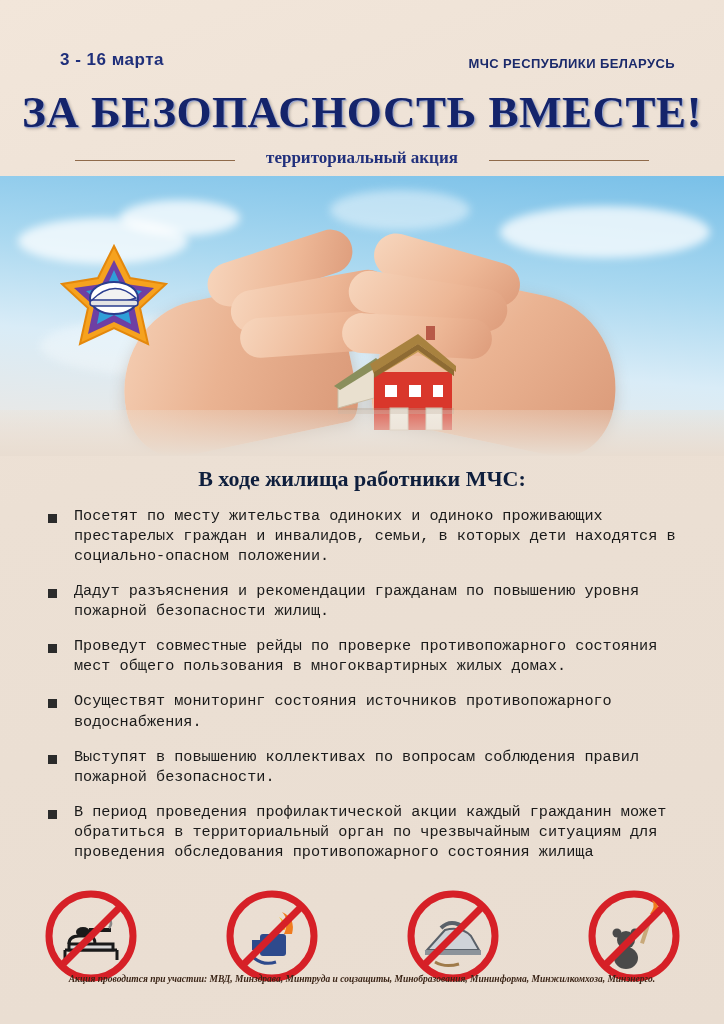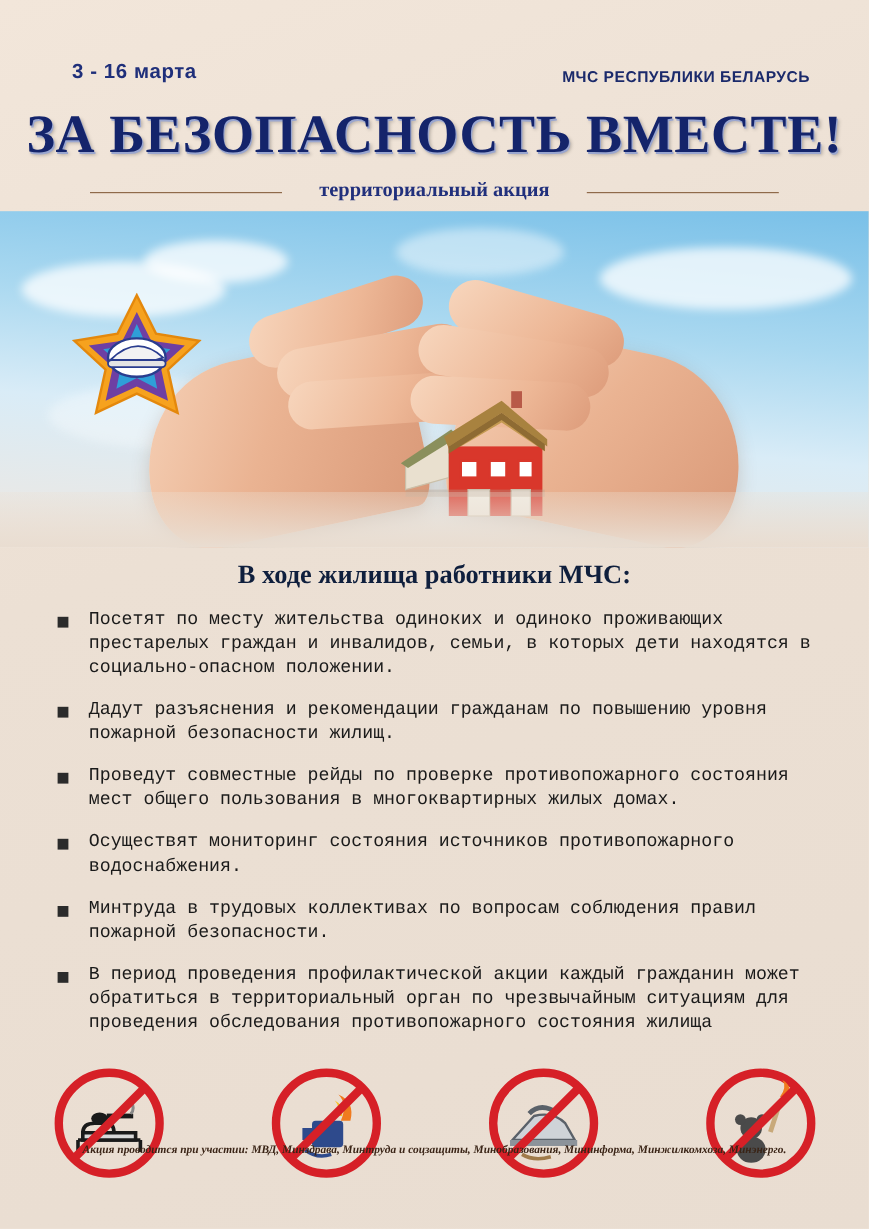--- a/index.html
+++ b/index.html
@@ -221,21 +221,21 @@
   .picto {
     width: 96px;
     height: 96px;
     position: relative;
   }
 
   
   .footer {
     position: absolute;
     left: 0;
-    top: 954px;
+    top: 974px;
     width: 724px;
     text-align: center;
     font-family: "Liberation Serif", serif;
     font-style: italic;
     font-weight: bold;
     font-size: 9.5px;
     color: #3a2416;
   }
 </style>
 </head>
@@ -310,21 +310,21 @@
       <li>
         <span class="bullet"></span>
         <span>Проведут совместные рейды по проверке противопожарного состояния мест общего пользования в многоквартирных жилых домах.</span>
       </li>
       <li>
         <span class="bullet"></span>
         <span>Осуществят мониторинг состояния источников противопожарного водоснабжения.</span>
       </li>
       <li>
         <span class="bullet"></span>
-        <span>Минтруда в трудовых коллективах по вопросам соблюдения правил пожарной безопасности.</span>
+        <span>Выступят в повышению коллективах по вопросам соблюдения правил пожарной безопасности.</span>
       </li>
       <li>
         <span class="bullet"></span>
         <span>В период проведения профилактической акции каждый гражданин может обратиться в территориальный орган по чрезвычайным ситуациям для проведения обследования противопожарного состояния жилища</span>
       </li>
     </ul>
   </div>
 
   <div class="pictos">
 

